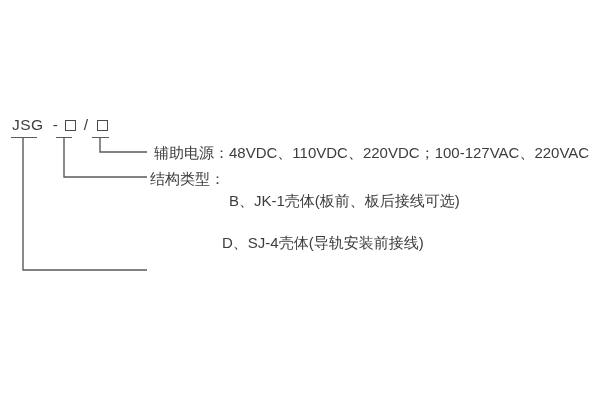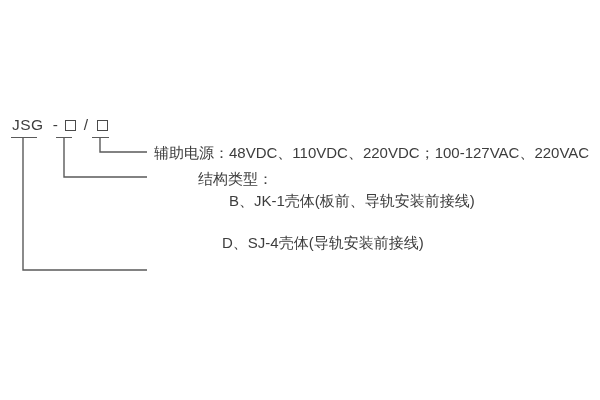--- a/index.html
+++ b/index.html
@@ -52,21 +52,21 @@
     position: absolute;
     left: 0; top: 0;
   }
   .callout {
     position: absolute;
     font-size: 15px;
     line-height: 16px;
     white-space: nowrap;
   }
   .aux-power       { left: 154px; top: 145px; }
-  .struct-label    { left: 150px; top: 171px; margin-left: 48px; }
+  .struct-label    { left: 150px; top: 171px; }
   .struct-opt-0    { left: 229px; top: 171px; }
   .struct-opt-1    { left: 229px; top: 193px; }
   .struct-opt-2    { left: 229px; top: 214px; }
   .struct-opt-3    { left: 222px; top: 235px; }
   .product-name    { left: 152px; top: 263px; }
 </style>
 </head>
 <body>
 
 <div id="canvas">
@@ -86,17 +86,17 @@
   <svg class="connectors" width="600" height="400" viewBox="0 0 600 400">
     <path d="M100,138 V152 H147" fill="none" stroke="#5a5a5a" stroke-width="1.4"></path>
     <path d="M64,138 V177 H147" fill="none" stroke="#5a5a5a" stroke-width="1.4"></path>
     <path d="M23,138 V270 H147" fill="none" stroke="#5a5a5a" stroke-width="1.4"></path>
   </svg>
 
   <div class="callout aux-power">辅助电源：48VDC、110VDC、220VDC；100-127VAC、220VAC</div>
 
   <div class="callout struct-label">结构类型：</div>
 
-  <div class="callout struct-opt-1">B、JK-1壳体(板前、导轨安装前接线)</div>
+  <div class="callout struct-opt-1">B、JK-1壳体(板前、板后接线可选)</div>
   <div class="callout struct-opt-3">D、SJ-4壳体(导轨安装前接线)</div>
 
 
 </div>
 
 </body></html>

